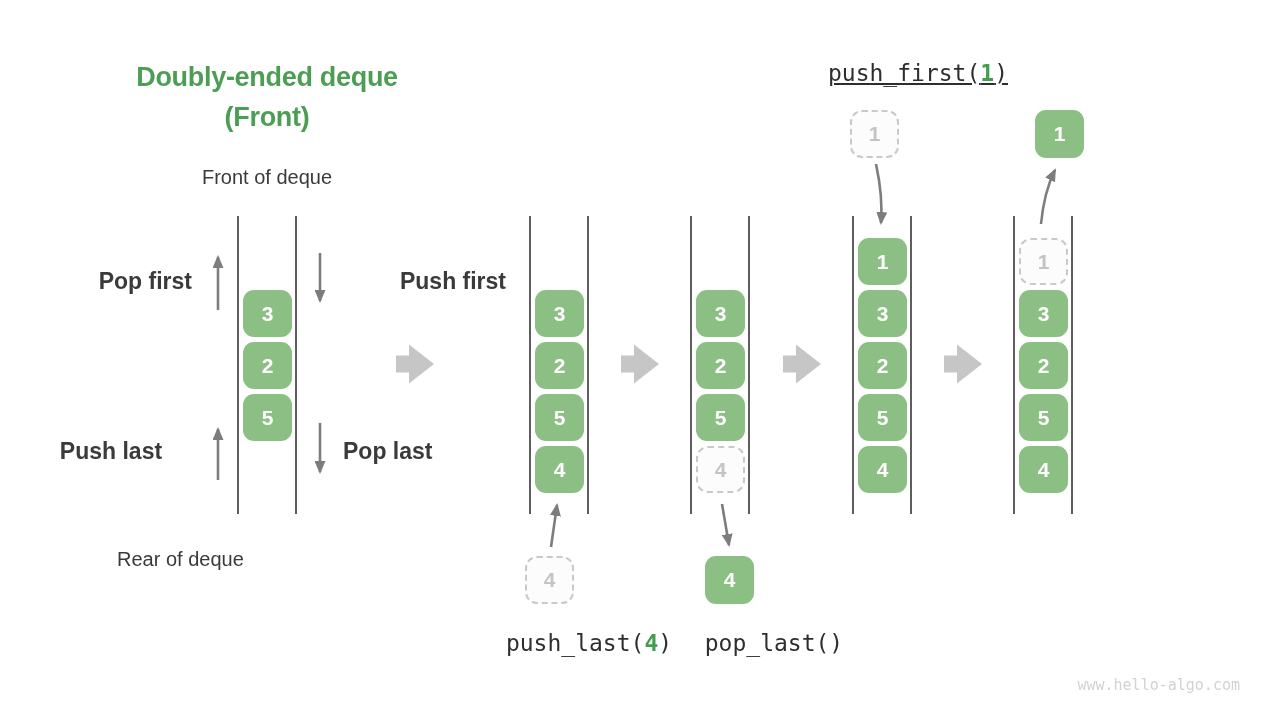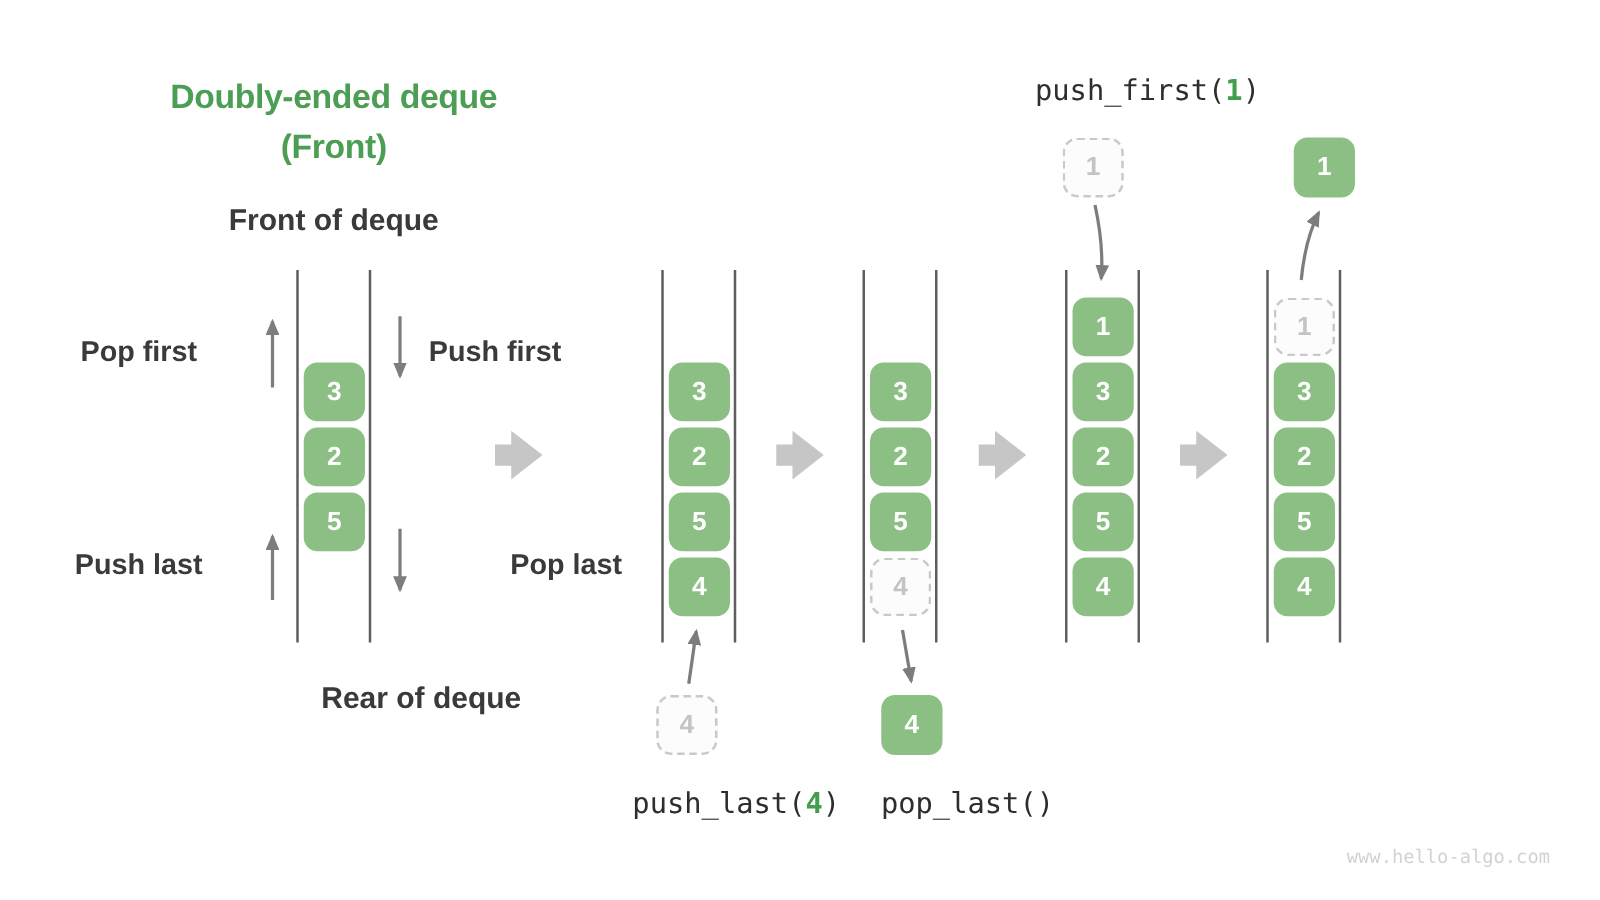--- a/index.html
+++ b/index.html
@@ -6,21 +6,21 @@
   .canvas{
     position:relative;width:1280px;height:720px;background:#ffffff;overflow:hidden;
     font-family:"Liberation Sans",sans-serif;
   }
   .overlay{position:absolute;left:0;top:0;width:1280px;height:720px;pointer-events:none;}
   .title{
     position:absolute;left:67px;top:57px;width:400px;text-align:center;
     color:#4C9E54;font-size:27px;font-weight:bold;line-height:40px;letter-spacing:-0.3px;
   }
   .biglabel{
-    position:absolute;color:#3A3A3A;font-size:24px;font-weight:bold;line-height:28px;
+    position:absolute;color:#3A3A3A;font-size:20px;font-weight:normal;line-height:28px;
   }
   .oplabel{
     position:absolute;color:#3A3A3A;font-size:23px;font-weight:bold;line-height:28px;
   }
   .container{
     position:absolute;top:216px;width:60px;height:298px;box-sizing:border-box;
     border-left:2px solid #5E5E5E;border-right:2px solid #5E5E5E;
   }
   .cell{
     position:absolute;width:49px;height:47px;box-sizing:border-box;border-radius:11px;
@@ -68,26 +68,26 @@
     <polygon fill="#C6C6C6" points="783,355.5 796,355.5 796,344.5 821,364 796,383.5 796,372.5 783,372.5"></polygon>
     <polygon fill="#C6C6C6" points="944,355.5 957,355.5 957,344.5 982,364 957,383.5 957,372.5 944,372.5"></polygon>
   </svg>
 
   <div class="title">
     <div>Doubly-ended deque</div>
     <div>(Front)</div>
   </div>
 
   <div class="biglabel" style="left:117px;top:163px;width:300px;text-align:center;">Front of deque</div>
-  <div class="biglabel" style="left:117px;top:545px;width:300px;text-align:right;">Rear of deque</div>
+  <div class="biglabel" style="left:117px;top:545px;width:300px;text-align:left;">Rear of deque</div>
 
-  <div class="oplabel" style="left:30px;top:267px;width:162px;text-align:center;">Pop first</div>
-  <div class="oplabel" style="left:343px;top:267px;width:220px;">Push first</div>
+  <div class="oplabel" style="left:30px;top:267px;width:162px;text-align:right;">Pop first</div>
+  <div class="oplabel" style="left:343px;top:267px;width:220px;text-align:center;">Push first</div>
   <div class="oplabel" style="left:30px;top:437px;width:162px;text-align:center;">Push last</div>
-  <div class="oplabel" style="left:343px;top:437px;width:220px;text-align:center;">Pop last</div>
+  <div class="oplabel" style="left:343px;top:437px;width:220px;">Pop last</div>
 
   <div class="container" style="left:237px;"></div>
   <div class="cell" style="left:243px;top:290px;">3</div>
   <div class="cell" style="left:243px;top:342px;">2</div>
   <div class="cell" style="left:243px;top:394px;">5</div>
 
   <div class="container" style="left:529px;"></div>
   <div class="cell" style="left:535px;top:290px;">3</div>
   <div class="cell" style="left:535px;top:342px;">2</div>
   <div class="cell" style="left:535px;top:394px;">5</div>
@@ -103,21 +103,21 @@
   <div class="cell float" style="left:705px;top:556px;">4</div>
   <div class="code" style="left:674px;top:628px;"><span>pop_last()</span></div>
 
   <div class="container" style="left:852px;"></div>
   <div class="cell" style="left:858px;top:238px;">1</div>
   <div class="cell" style="left:858px;top:290px;">3</div>
   <div class="cell" style="left:858px;top:342px;">2</div>
   <div class="cell" style="left:858px;top:394px;">5</div>
   <div class="cell" style="left:858px;top:446px;">4</div>
   <div class="cell ghost float" style="left:850px;top:110px;">1</div>
-  <div class="code" style="left:818px;top:58px;"><span>push_first(</span><span class="arg">1</span><span>)</span></div>
+  <div class="code" style="left:818px;top:58px;text-decoration:underline;"><span>push_first(</span><span class="arg">1</span><span>)</span></div>
 
   <div class="container" style="left:1013px;"></div>
   <div class="cell ghost" style="left:1019px;top:238px;">1</div>
   <div class="cell" style="left:1019px;top:290px;">3</div>
   <div class="cell" style="left:1019px;top:342px;">2</div>
   <div class="cell" style="left:1019px;top:394px;">5</div>
   <div class="cell" style="left:1019px;top:446px;">4</div>
   <div class="cell float" style="left:1035px;top:110px;">1</div>
 
   <div class="watermark">www.hello-algo.com</div>

